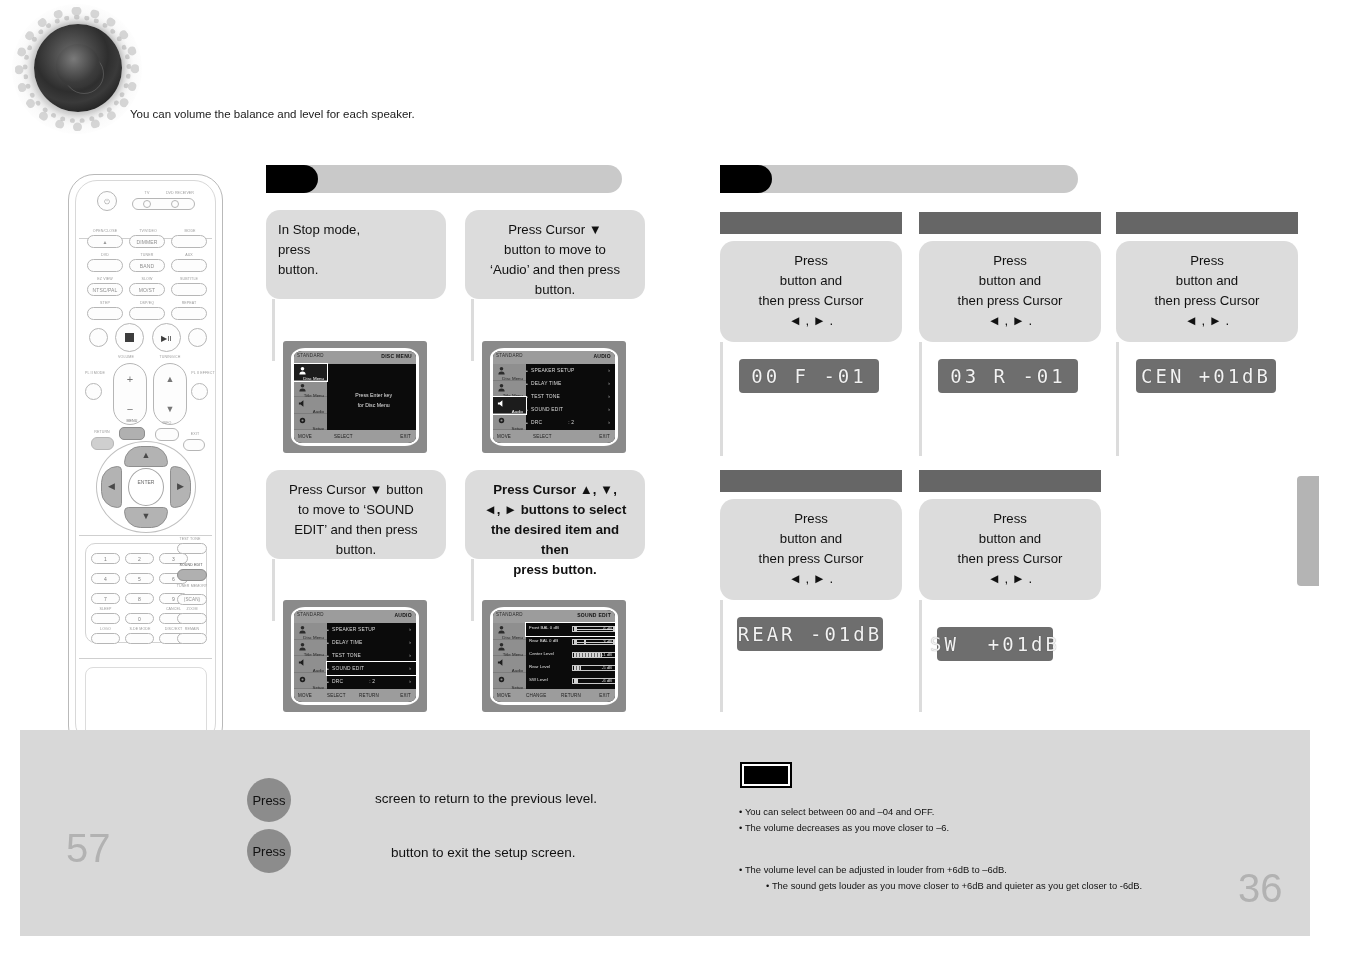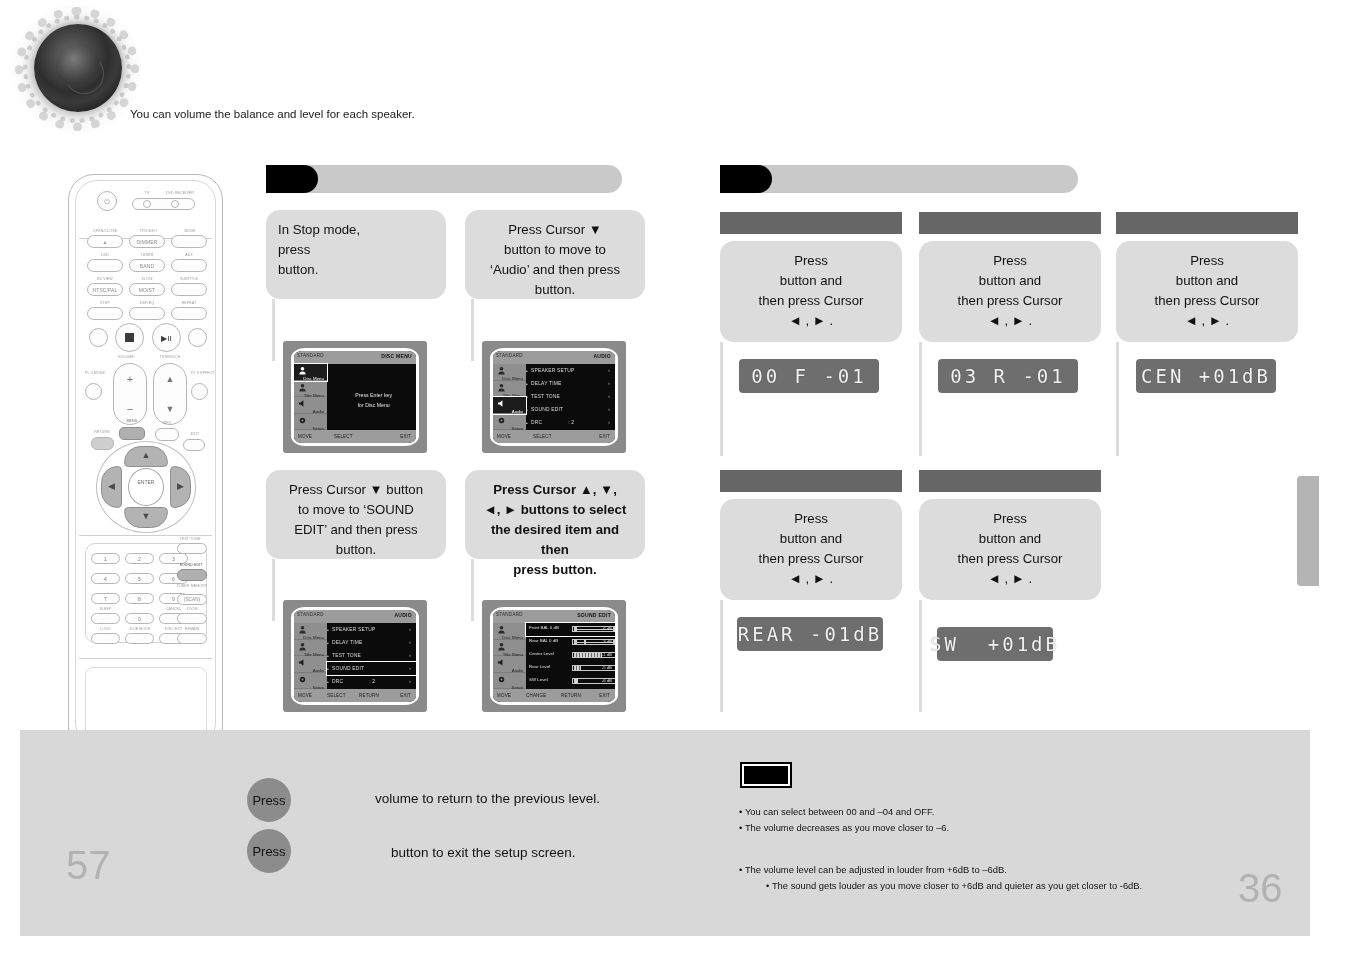--- a/index.html
+++ b/index.html
@@ -694,29 +694,29 @@
 <div class="lcd" style="left:937px;top:617px;width:116px;margin-top:10px;">
   <span class="lcd-txt">SW  +01dB</span>
 </div>
 
 <div class="footer-panel"></div>
 <div class="right-tab"></div>
 
 <div class="press-pill" style="left:247px;top:778px;">
   <span>Press</span>
 </div>
-<div class="press-text" style="left:375px;top:791px;">volume to return to the previous level.</div>
+<div class="press-text" style="left:375px;top:791px;">screen to return to the previous level.</div>
 
 <div class="press-pill" style="left:247px;top:829px;">
   <span>Press</span>
 </div>
 <div class="press-text" style="left:362px;top:845px;padding-left:29px;">button to exit the setup screen.</div>
 
 <div class="note-box" style="left:740px;top:762px;">
   <span></span>
 </div>
 <div class="note-line" style="left:739px;top:806px;">•&nbsp;<span>You can select between 00 and –04 and OFF.</span></div>
 <div class="note-line" style="left:739px;top:822px;">•&nbsp;<span>The volume decreases as you move closer to –6.</span></div>
 <div class="note-line" style="left:739px;top:864px;">•&nbsp;<span>The volume level can be adjusted in louder from +6dB to –6dB.</span></div>
 <div class="note-line" style="left:766px;top:880px;">•&nbsp;<span>The sound gets louder as you move closer to +6dB and quieter as you get closer to -6dB.</span></div>
 
-<div class="pagenum" style="left:66px;top:843px;">57</div>
+<div class="pagenum" style="left:66px;top:826px;">57</div>
 <div class="pagenum" style="left:1238px;top:866px;">36</div>
 
 </body></html>

